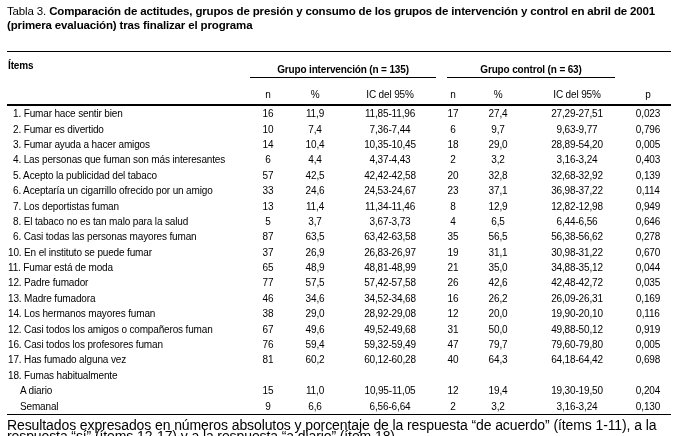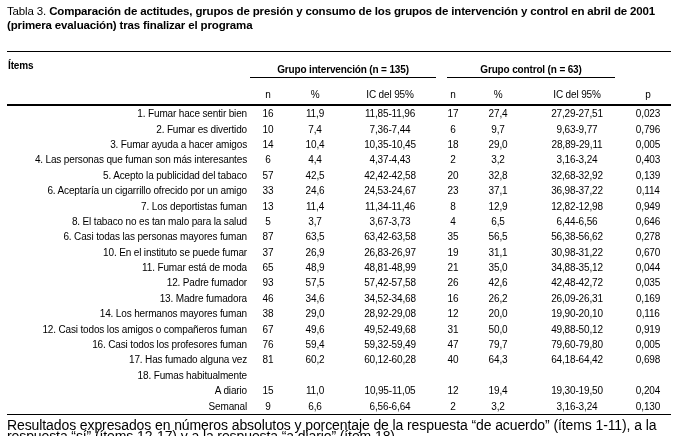--- a/index.html
+++ b/index.html
@@ -35,21 +35,21 @@
   tr.subhead th{
     vertical-align:bottom;height:22px;padding-bottom:4px;text-align:center;
     border-bottom:2px solid #000;
   }
   thead th.items-h{border-bottom:2px solid #000;}
   thead th.pcol-top{border-bottom:none;}
   tbody td{
     height:15.4px;padding:0;text-align:center;vertical-align:middle;
     white-space:nowrap;overflow:hidden;
   }
-  tbody td.item{text-align:right;padding-left:1px;}
+  tbody td.item{text-align:left;padding-left:1px;}
   tbody td.item.single{padding-left:6px;}
   tbody td.item.sub{padding-left:13px;}
   tbody tr:last-child td{border-bottom:1.5px solid #000;}
   .footnote{
     font-size:14px;line-height:11.5px;letter-spacing:-0.1px;
     padding:4px 0 5px 0;border-bottom:1px solid #000;margin-top:1px;
   }
 </style>
 </head>
 <body>
@@ -114,21 +114,21 @@
           <td>9,63-9,77</td>
           <td>0,796</td>
         </tr>
         <tr>
           <td class="item single">3. Fumar ayuda a hacer amigos</td>
           <td>14</td>
           <td>10,4</td>
           <td>10,35-10,45</td>
           <td>18</td>
           <td>29,0</td>
-          <td>28,89-29,11</td>
+          <td>28,89-54,20</td>
           <td>0,005</td>
         </tr>
         <tr>
           <td class="item single">4. Las personas que fuman son más interesantes</td>
           <td>6</td>
           <td>4,4</td>
           <td>4,37-4,43</td>
           <td>2</td>
           <td>3,2</td>
           <td>3,16-3,24</td>
@@ -199,21 +199,21 @@
           <td>65</td>
           <td>48,9</td>
           <td>48,81-48,99</td>
           <td>21</td>
           <td>35,0</td>
           <td>34,88-35,12</td>
           <td>0,044</td>
         </tr>
         <tr>
           <td class="item">12. Padre fumador</td>
-          <td>93</td>
+          <td>77</td>
           <td>57,5</td>
           <td>57,42-57,58</td>
           <td>26</td>
           <td>42,6</td>
           <td>42,48-42,72</td>
           <td>0,035</td>
         </tr>
         <tr>
           <td class="item">13. Madre fumadora</td>
           <td>46</td>

